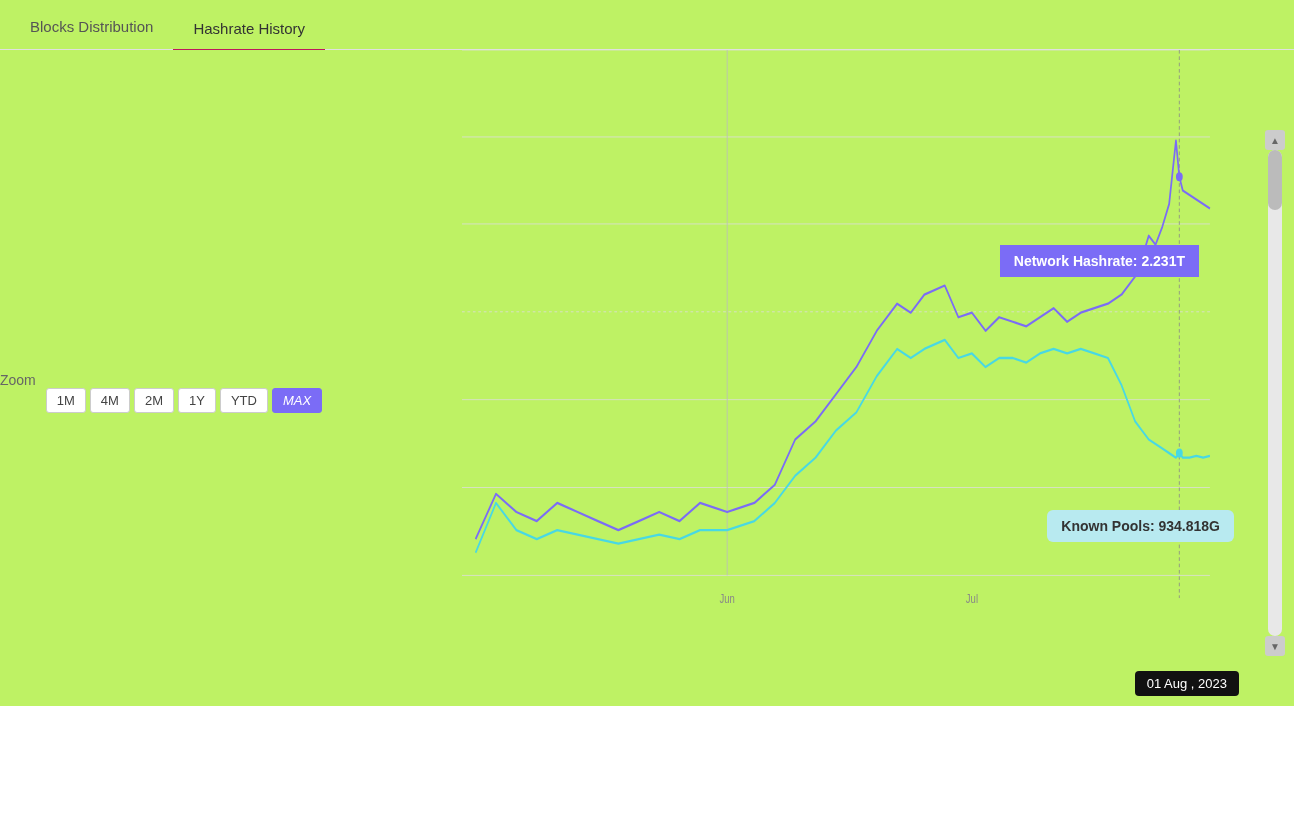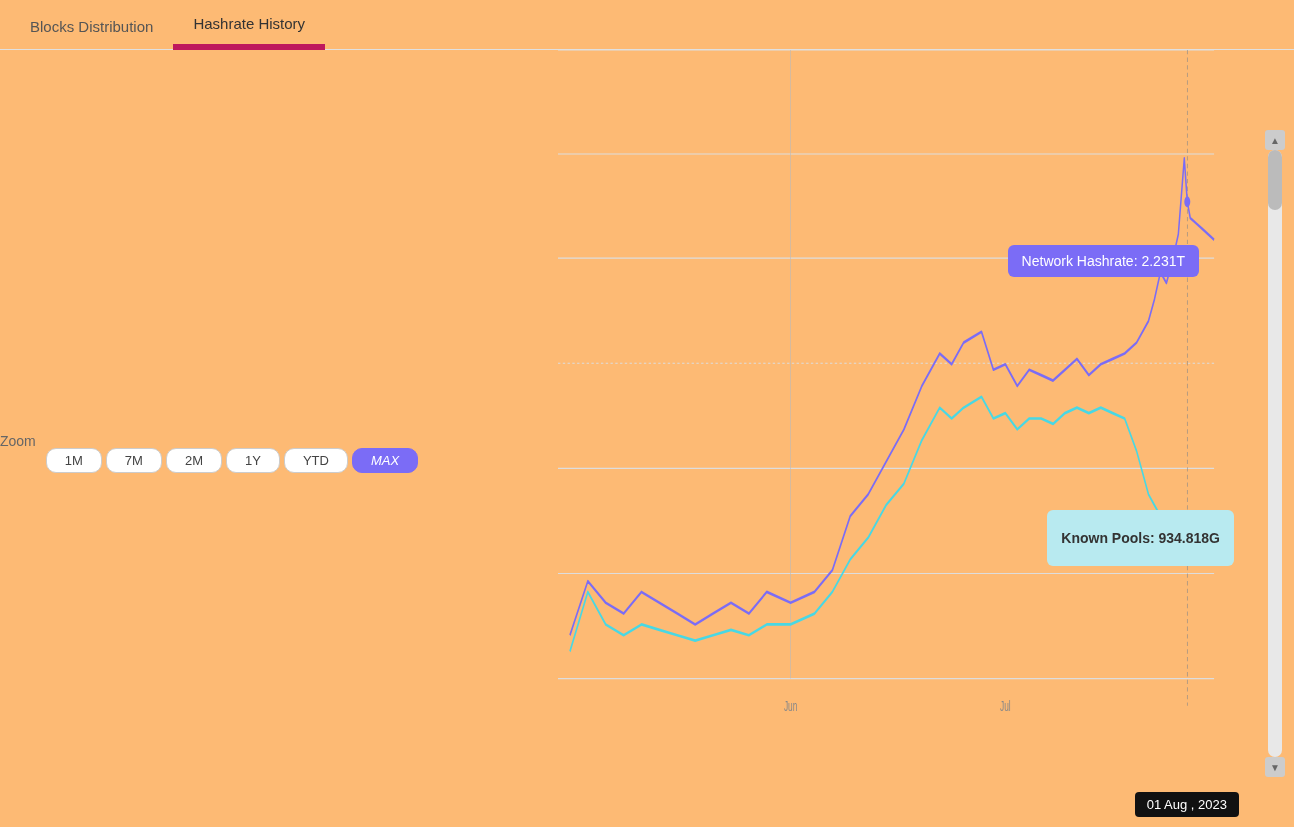--- a/index.html
+++ b/index.html
@@ -6,24 +6,24 @@
     body {
       font-family: -apple-system, BlinkMacSystemFont, 'Segoe UI', sans-serif;
       background: #fff;
       width: 1294px;
       height: 827px;
       overflow: hidden;
     }
 
     .container {
       width: 1294px;
-      height: 827px;
+      height: 706px;
       display: flex;
       flex-direction: column;
-      background: #fdba74;
+      background: #bef264;
     }
 
     
     .tabs {
       display: flex;
       align-items: flex-end;
       border-bottom: 1px solid #e0e0e0;
       padding: 0 10px;
       height: 50px;
       flex-shrink: 0;
@@ -34,21 +34,21 @@
       font-size: 15px;
       color: #555;
       cursor: pointer;
       border-bottom: 3px solid transparent;
       margin-bottom: -1px;
       white-space: nowrap;
     }
 
     .tab.active {
       color: #333;
-      border-bottom: 6px solid #be185d;
+      border-bottom: 1px solid #be185d;
     }
 
     
     .chart-area {
       flex: 1;
       position: relative;
       padding: 0 0 0 0;
       display: flex;
       flex-direction: row;
     }
@@ -63,27 +63,27 @@
       flex-shrink: 0;
     }
 
     .zoom-label {
       font-size: 14px;
       color: #666;
       margin-right: 6px;
     }
 
     .zoom-btn {
-      padding: 4px 18px;
+      padding: 4px 10px;
       font-size: 13px;
       border: 1px solid #ccc;
       background: #fff;
       color: #444;
       cursor: pointer;
-      border-radius: 10px;
+      border-radius: 3px;
       margin-top: 40px;
     }
 
     .zoom-btn.active {
       background: #7b6cf6;
       color: #fff;
       border-color: #7b6cf6;
       font-style: italic;
     }
 
@@ -98,32 +98,32 @@
       width: 100%;
       height: 100%;
     }
 
     
     .tooltip-network {
       position: absolute;
       background: #7b6cf6;
       color: #fff;
       padding: 8px 14px;
-      border-radius: 6px;
+      border-radius: 0;
       font-size: 14px;
-      font-weight: 400;
+      font-weight: 700;
       white-space: nowrap;
       pointer-events: none;
     }
 
     .tooltip-pools {
       position: absolute;
       background: #b8eaf0;
       color: #333;
-      padding: 20px 14px;
+      padding: 8px 14px;
       border-radius: 6px;
       font-size: 14px;
       font-weight: 600;
       white-space: nowrap;
       pointer-events: none;
     }
 
     .date-label {
       position: absolute;
       bottom: 2px;
@@ -186,21 +186,21 @@
   <div class="tabs">
     <div class="tab">Blocks Distribution</div>
     <div class="tab active">Hashrate History</div>
   </div>
 
   <div class="chart-area">
 
     <div class="zoom-bar">
       <span class="zoom-label">Zoom</span>
       <button class="zoom-btn">1M</button>
-      <button class="zoom-btn">7M</button>
+      <button class="zoom-btn">4M</button>
       <button class="zoom-btn">2M</button>
       <button class="zoom-btn">1Y</button>
       <button class="zoom-btn">YTD</button>
       <button class="zoom-btn active">MAX</button>
     </div>
 
     <div class="chart-wrapper">
       <svg viewBox="0 0 1150 680" preserveAspectRatio="none">
 
         <line x1="0" y1="580" x2="1100" y2="580" stroke="#ddd" stroke-width="1"></line>

